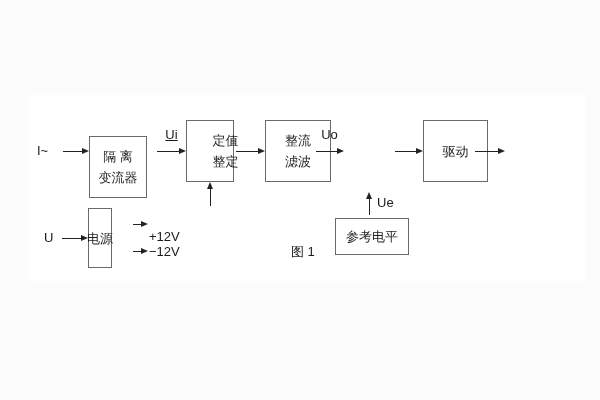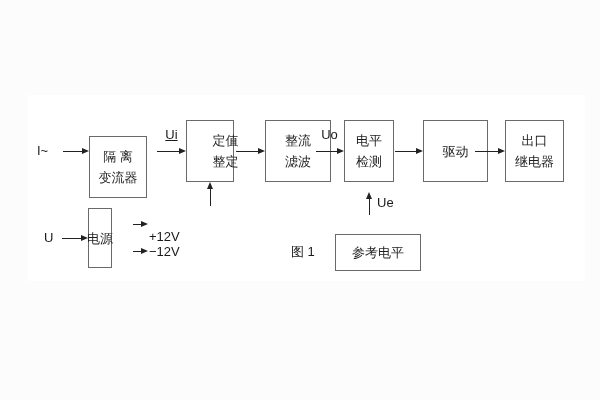--- a/index.html
+++ b/index.html
@@ -76,55 +76,47 @@
   <div class="ar" style="left:236px;top:151px;width:22px;"></div>
 
   <div class="box" style="left:265px;top:120px;width:66px;height:62px;">
     <span>整流</span>
     <span>滤波</span>
   </div>
 
   <span class="lbl center" style="left:313px;top:128px;width:33px;">Uo</span>
   <div class="ar" style="left:316px;top:151px;width:21px;"></div>
 
-  <div class="box" style="left:344px;top:120px;width:50px;height:62px;">
-    <span>电平</span>
-    <span>检测</span>
-  </div>
 
   <div class="ar" style="left:395px;top:151px;width:21px;"></div>
 
   <div class="box" style="left:423px;top:120px;width:65px;height:62px;">
     <span>驱动</span>
   </div>
 
   <div class="ar" style="left:475px;top:151px;width:23px;"></div>
 
-  <div class="box" style="left:505px;top:120px;width:59px;height:62px;">
-    <span>出口</span>
-    <span>继电器</span>
-  </div>
 
   <span class="lbl" style="left:44px;top:231px;">U</span>
   <div class="ar" style="left:62px;top:238px;width:19px;"></div>
 
   <div class="box" style="left:88px;top:208px;width:24px;height:60px;">
     <span>电源</span>
   </div>
 
   <div class="ar" style="left:133px;top:224px;width:8px;"></div>
   <span class="lbl" style="left:149px;top:230px;">+12V</span>
 
   <div class="ar" style="left:133px;top:251px;width:8px;"></div>
   <span class="lbl" style="left:149px;top:245px;">−12V</span>
 
 
   <div class="au" style="left:210px;top:189px;height:17px;"></div>
 
-  <div class="box" style="left:335px;top:218px;width:86px;height:37px;margin-top:16px;">
+  <div class="box" style="left:335px;top:218px;width:74px;height:37px;">
     <span>参考电平</span>
   </div>
 
   <div class="au" style="left:369px;top:199px;height:16px;"></div>
   <span class="lbl" style="left:377px;top:196px;">Ue</span>
 
   <span class="lbl" style="left:291px;top:245px;">图 1</span>
 </div>
 
 </body></html>

